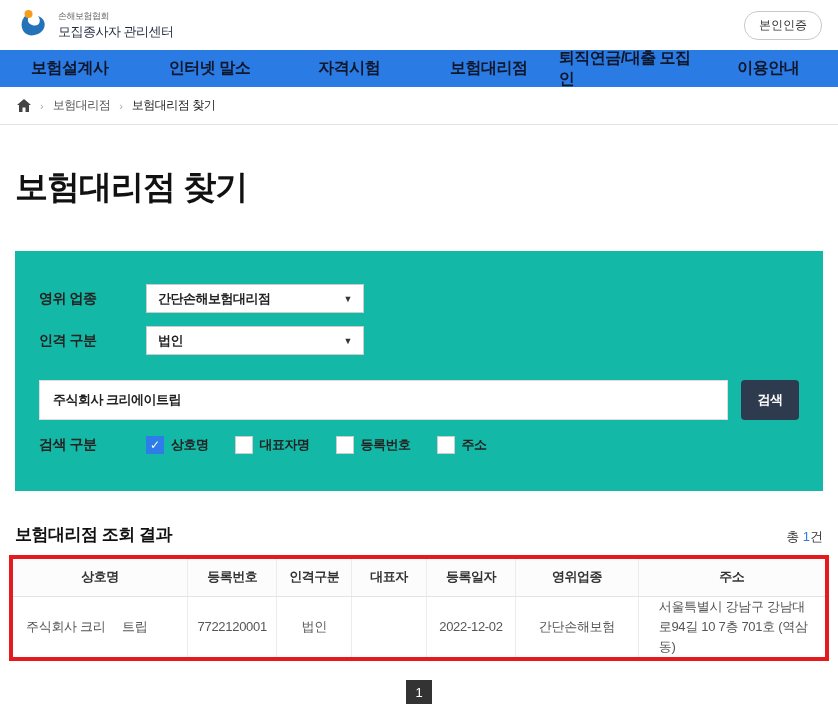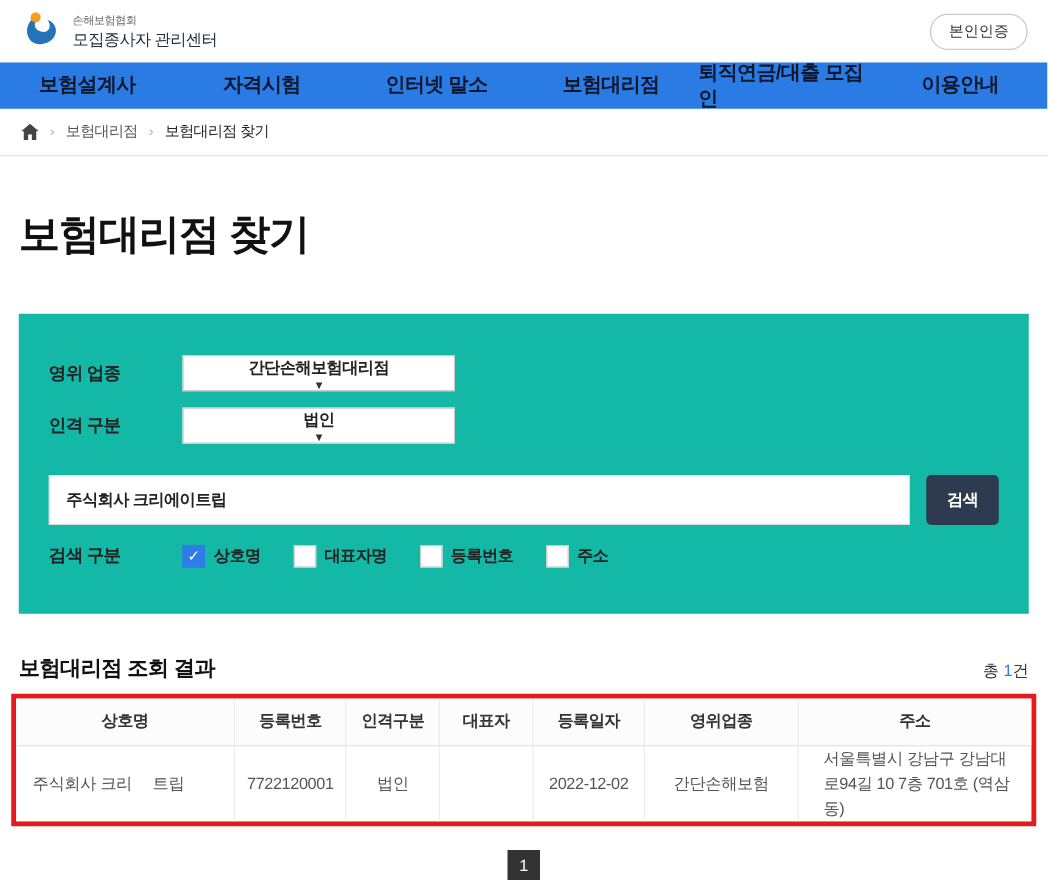--- a/index.html
+++ b/index.html
@@ -26,21 +26,21 @@
   .home-ic { display:flex; align-items:center; cursor:pointer; }
 
   
   .container { padding:0 15px; }
   .page-title { margin-top:40px; font-size:33px; font-weight:800; color:#111; letter-spacing:-1px; }
 
   
   .search-panel { margin-top:41px; background:#14b8a6; padding:33px 24px 37px 24px; }
   .form-row { display:flex; align-items:center; margin-bottom:13px; }
   .form-label { width:107px; font-size:14px; font-weight:700; color:#222; letter-spacing:-0.5px; }
-  .select-box { width:218px; height:29px; background:#fff; border:1px solid #ccc; display:flex; align-items:center; justify-content:space-between; padding:0 11px; font-size:13px; font-weight:700; color:#222; cursor:pointer; letter-spacing:-0.5px;flex-direction:column; }
+  .select-box { width:218px; height:29px; background:#fff; border:1px solid #ccc; display:flex; align-items:center; justify-content:space-between; padding:0 11px; font-size:13px; font-weight:700; color:#222; cursor:pointer; letter-spacing:-0.5px; }
   .select-box .arrow { font-size:9px; color:#333; }
   .check-row { margin-top:16px; margin-bottom:0; }
   .check-group { display:flex; align-items:center; gap:26px; }
   .check-item { display:flex; align-items:center; gap:7px; cursor:pointer; }
   .cbx { width:18px; height:18px; border:1px solid #ccc; background:#fff; display:flex; align-items:center; justify-content:center; }
   .cbx.checked { background:#2d7ce9; border-color:#2d7ce9; color:#fff; font-size:12px; font-weight:700; }
   .check-item .cb-label { font-size:13px; font-weight:700; color:#222; letter-spacing:-0.5px; }
   .keyword-row { margin-top:25px; display:flex; gap:13px; margin-bottom:0; }
   .keyword-input { flex:1; height:40px; border:1px solid #ddd; background:#fff; padding:0 13px; font-size:13px; font-weight:700; color:#222; font-family:inherit; letter-spacing:-0.5px; }
   .search-btn { width:58px; height:40px; background:#2e3b4e; color:#fff; border:none; border-radius:4px; font-size:13px; font-weight:700; cursor:pointer; letter-spacing:-0.5px; }
@@ -77,22 +77,22 @@
     <span class="logo-text">
       <div class="org">손해보험협회</div>
       <div class="center">모집종사자 관리센터</div>
     </span>
   </div>
   <button class="verify-btn">본인인증</button>
 </div>
 
 <div class="main-nav">
   <div class="nav-item">보험설계사</div>
+  <div class="nav-item">인터넷 말소</div>
   <div class="nav-item">자격시험</div>
-  <div class="nav-item">인터넷 말소</div>
   <div class="nav-item">보험대리점</div>
   <div class="nav-item">퇴직연금/대출 모집인</div>
   <div class="nav-item">이용안내</div>
 </div>
 
 <div class="breadcrumb">
   <span class="home-ic">
     <svg width="14" height="13" viewBox="0 0 14 13">
         <path d="M7 0 L14 6 L12 6 L12 13 L8.5 13 L8.5 8.5 L5.5 8.5 L5.5 13 L2 13 L2 6 L0 6 Z" fill="#444"></path>
       </svg>

